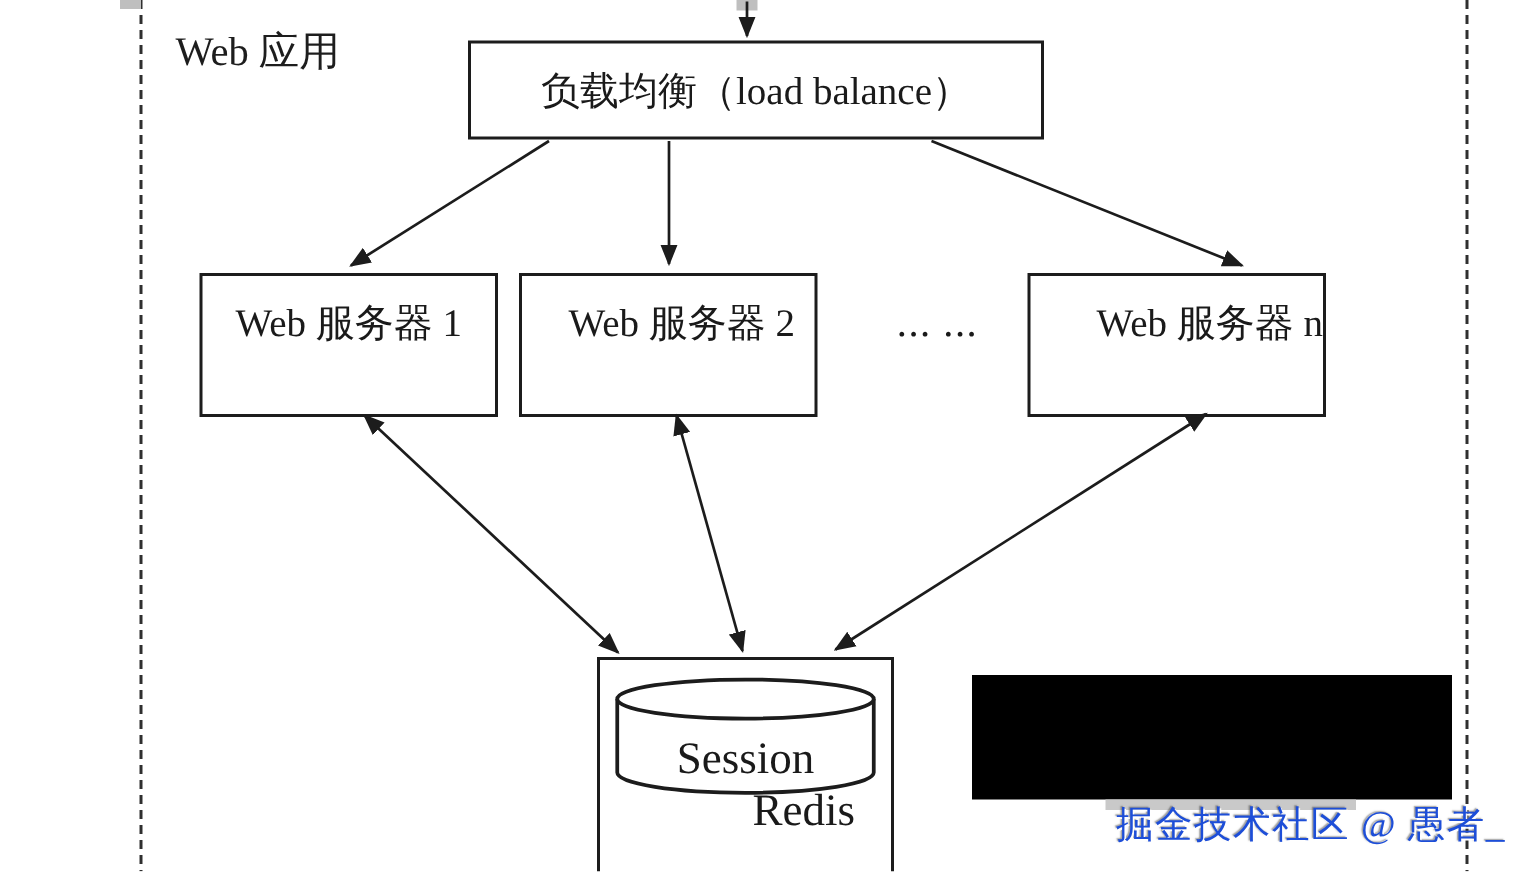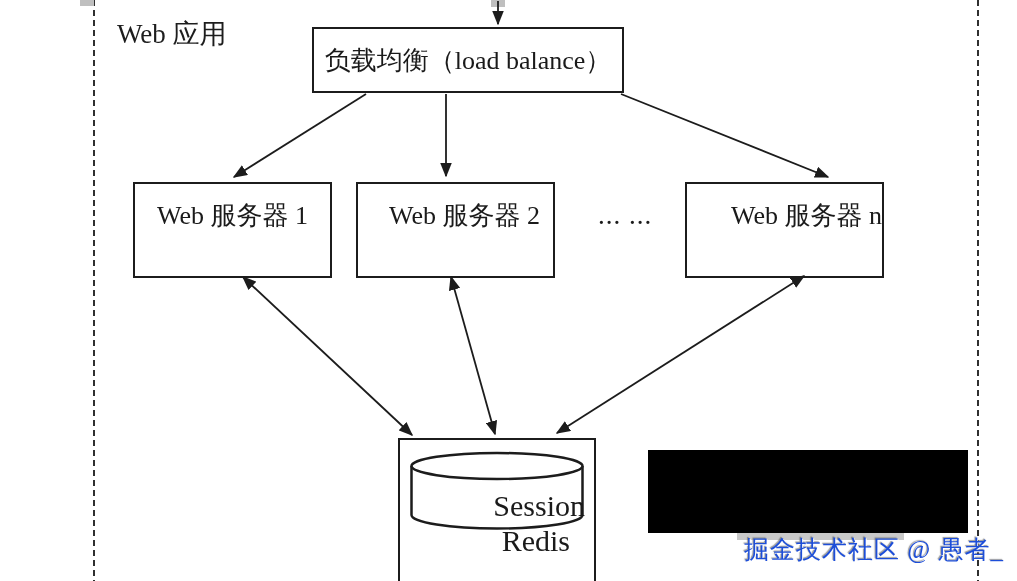--- a/index.html
+++ b/index.html
@@ -23,43 +23,43 @@
   .node {
     border: 2px solid #1c1c1c;
     background: #ffffff;
     box-sizing: border-box;
     font-size: 26px;
     color: #1a1a1a;
     text-align: center;
     white-space: nowrap;
   }
   .lb-box {
-    left: 312px; top: 27px; width: 312px; height: 66px;
+    left: 312px; top: 27px; width: 384px; height: 66px;
     display: flex; align-items: center; justify-content: center;
   }
   .server-box {
     top: 182px; width: 199px; height: 96px;
     padding-top: 14px;
   }
   .ws1 { left: 133px; }
-  .ws2 { left: 356px; padding-left: 18px; }
+  .ws2 { left: 346px; padding-left: 18px; }
   .wsn { left: 685px; text-align: right; }
   .ellipsis {
     left: 588px; top: 194px; width: 74px;
     font-size: 27px; line-height: 42px; text-align: center;
     letter-spacing: 1px; color: #1a1a1a; white-space: nowrap;
   }
   .redis-box {
     left: 398px; top: 438px; width: 198px; height: 150px;
     border: 2px solid #1c1c1c; background: #ffffff; box-sizing: border-box;
   }
   .cylinder-wrap { position: absolute; left: 9px; top: 11px; width: 176px; height: 84px; }
   .session-label {
     position: absolute; left: 9px; top: 49px; width: 176px;
-    text-align: right; font-size: 30px; color: #1a1a1a;
+    text-align: center; font-size: 30px; color: #1a1a1a;
   }
   .redis-label {
     position: absolute; left: 0; top: 84px; right: 0;
     text-align: right; padding-right: 24px;
     font-size: 30px; color: #1a1a1a;
   }
   .redaction {
     left: 648px; top: 450px; width: 320px; height: 83px;
     background: #000000;
   }

